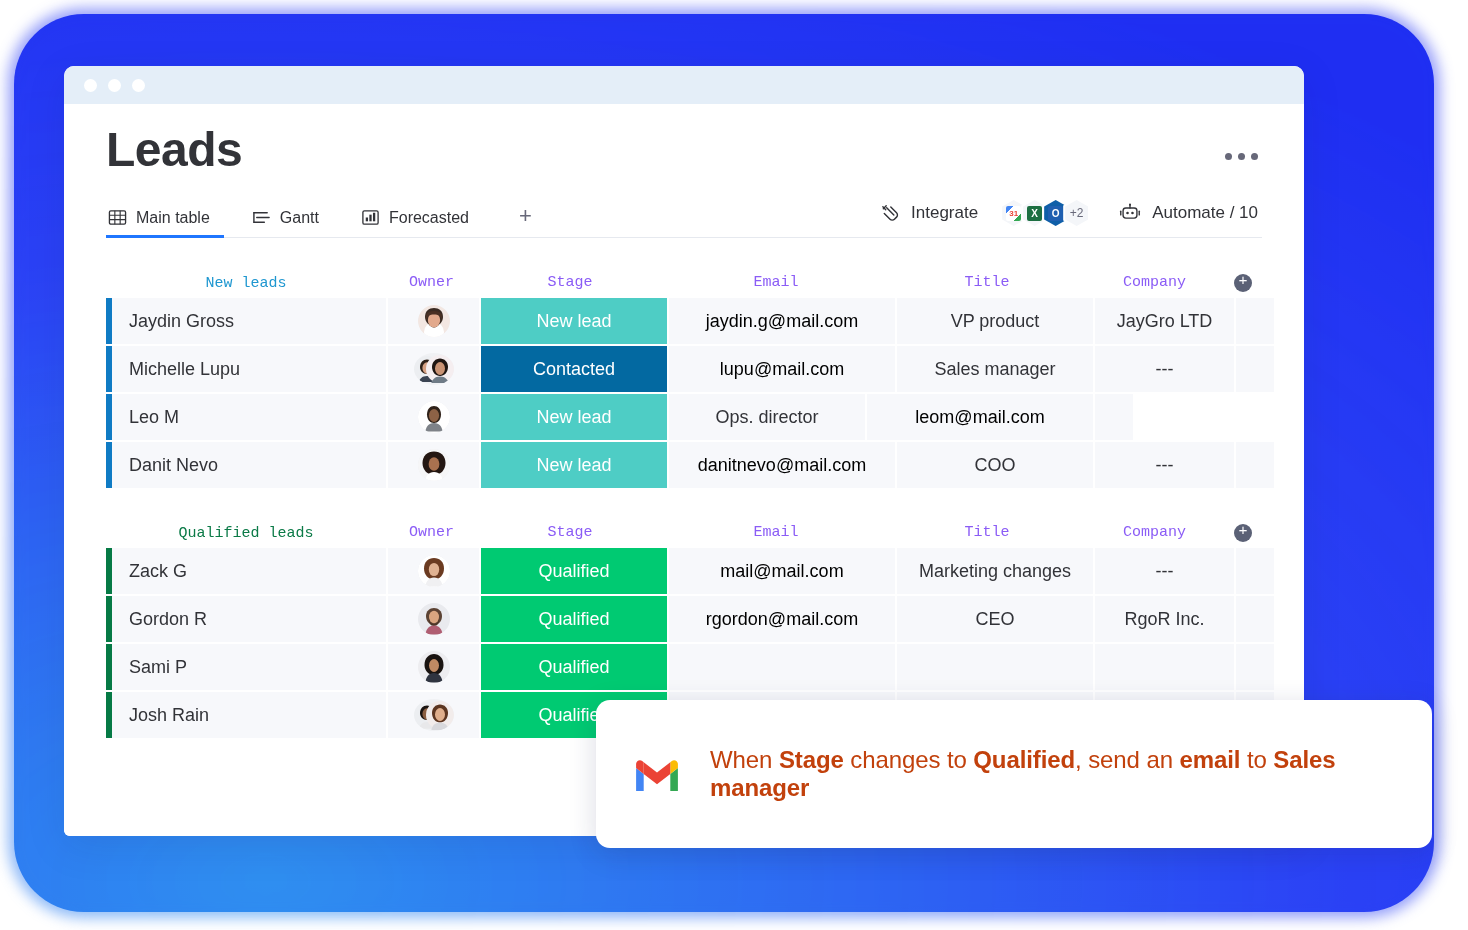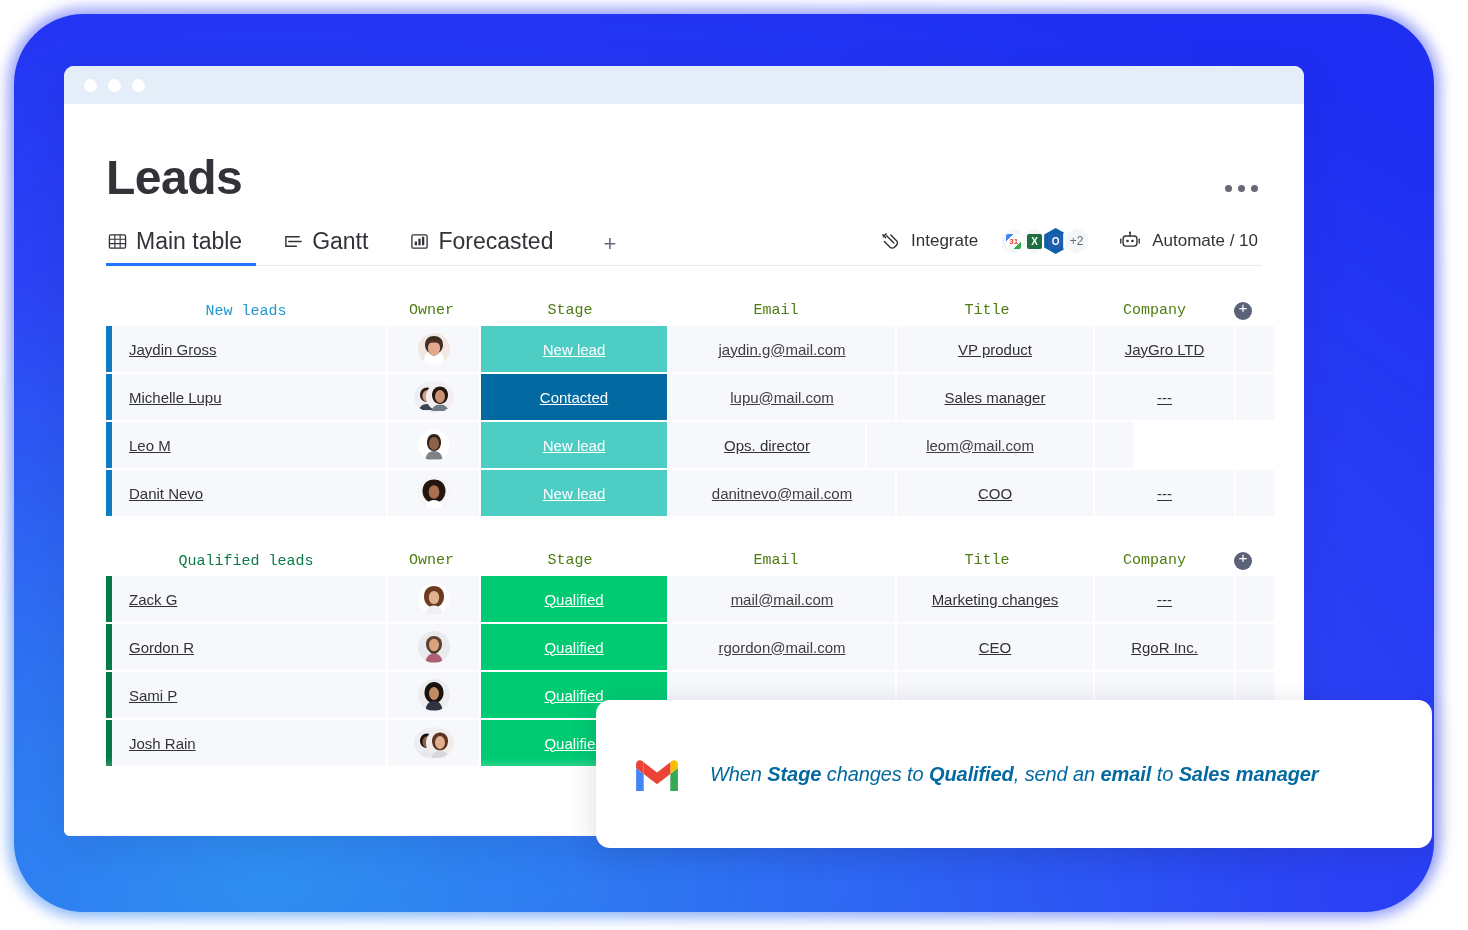--- a/index.html
+++ b/index.html
@@ -67,23 +67,23 @@
 
   .content {
     position: relative;
     padding: 0 42px;
     height: 732px;
   }
 
   
   .page-head {
     display: flex;
-    align-items: flex-end;
+    align-items: center;
     justify-content: space-between;
-    padding-top: 50px;
+    padding-top: 22px;
   }
   .page-title {
     font-size: 48px;
     font-weight: bold;
     color: #323338;
     letter-spacing: -0.5px;
     line-height: 1;
   }
   .kebab { display: flex; gap: 6px; align-items: center; padding: 10px 4px; margin-top: 12px; cursor: pointer; }
   .kebab i { width: 7px; height: 7px; border-radius: 50%; background: #676879; display: block; }
@@ -93,21 +93,21 @@
     margin-top: 24px;
     display: flex;
     align-items: flex-end;
     justify-content: space-between;
     border-bottom: 1px solid #e6e9ef;
     height: 40px;
   }
   .tabs { display: flex; align-items: flex-end; height: 40px; }
   .tab {
     display: flex; align-items: center; gap: 9px;
-    font-size: 23px; color: #323338;
+    font-size: 16px; color: #323338;
     padding: 0 14px 10px 2px;
     margin-right: 26px;
     cursor: pointer;
     position: relative;
     justify-content: space-between;
   }
   .tab.active { border-bottom: 3px solid #1f76ff; margin-bottom: -1px; padding-bottom: 8px; }
   .tab-plus { font-size: 22px; color: #676879; padding: 0 10px 10px; cursor: pointer; line-height: 1; }
 
   .tools { display: flex; align-items: center; gap: 8px; padding-bottom: 9px; }
@@ -149,21 +149,21 @@
     line-height: 1;
     padding-bottom: 6px;
   }
   .group.blue .group-title { color: #1f97d0; }
   .group.green .group-title { color: #0b7a47; }
 
   .grid { width: 1156px; }
 
   .hrow { display: flex; align-items: flex-end; height: 34px; font-family: Liberation Mono, monospace; }
   .hcell {
-    font-size: 15px; color: #4d7c0f; text-align: center;
+    font-size: 15px; color: #8b5cf6; text-align: center;
     padding-bottom: 7px;
   }
   .hname { flex: 0 0 280px; }
   .howner { flex: 0 0 91px; }
   .hstage { flex: 0 0 186px; }
   .hemail { flex: 0 0 226px; }
   .htitle { flex: 0 0 196px; }
   .hcompany { flex: 0 0 139px; }
   .hplus { flex: 0 0 38px; display:flex; align-items:center; justify-content:center; padding-bottom:6px; }
   .plus-circle {
@@ -172,28 +172,27 @@
   }
 
   .row { display: flex; align-items: stretch; height: 46px; margin-bottom: 2px; }
   .bar { flex: 0 0 6px; }
   .group.blue .bar { background: #0f7bc4; }
   .group.green .bar { background: #067a45; }
 
   .c {
     background: #f7f8fb;
     display: flex; align-items: center; justify-content: center;
-    font-size: 15px; color: #323338;
+    font-size: 18px; color: #323338;
     margin-right: 2px;
-    text-decoration: underline;
   }
   .c-name { flex: 0 0 274px; justify-content: flex-start; padding-left: 17px; }
   .c-owner { flex: 0 0 91px; }
   .c-stage { flex: 0 0 186px; color: #ffffff; margin-right: 2px; }
-  .c-email { flex: 0 0 226px; color: #404040; }
+  .c-email { flex: 0 0 226px; color: #000000; }
   .c-title { flex: 0 0 196px; }
   .c-company { flex: 0 0 139px; }
   .c-last { flex: 0 0 38px; margin-right: 0; }
 
   .stage-new { background: #4ecdc5; }
   .stage-contacted { background: #0369a1; }
   .stage-qualified { background: #00ca72; }
 
   
   .avatar {
@@ -220,21 +219,21 @@
     width: 836px;
     height: 148px;
     background: #ffffff;
     border-radius: 14px;
     box-shadow: 0 6px 28px rgba(28,40,90,.16);
     display: flex;
     align-items: center;
     padding-left: 36px;
     gap: 28px;
   }
-  .toast-text { font-size: 20px; color: #0369a1; letter-spacing: -0.1px; font-style: italic; }
+  .toast-text { font-size: 24px; color: #c2410c; letter-spacing: -0.1px; }
   .toast-text b { font-weight: bold; }
   .gmail-logo { width: 50px; height: 38px; flex: 0 0 auto; }
 </style>
 </head>
 <body>
 
 <div id="stage">
 
   <div class="blue-frame"></div>
 

